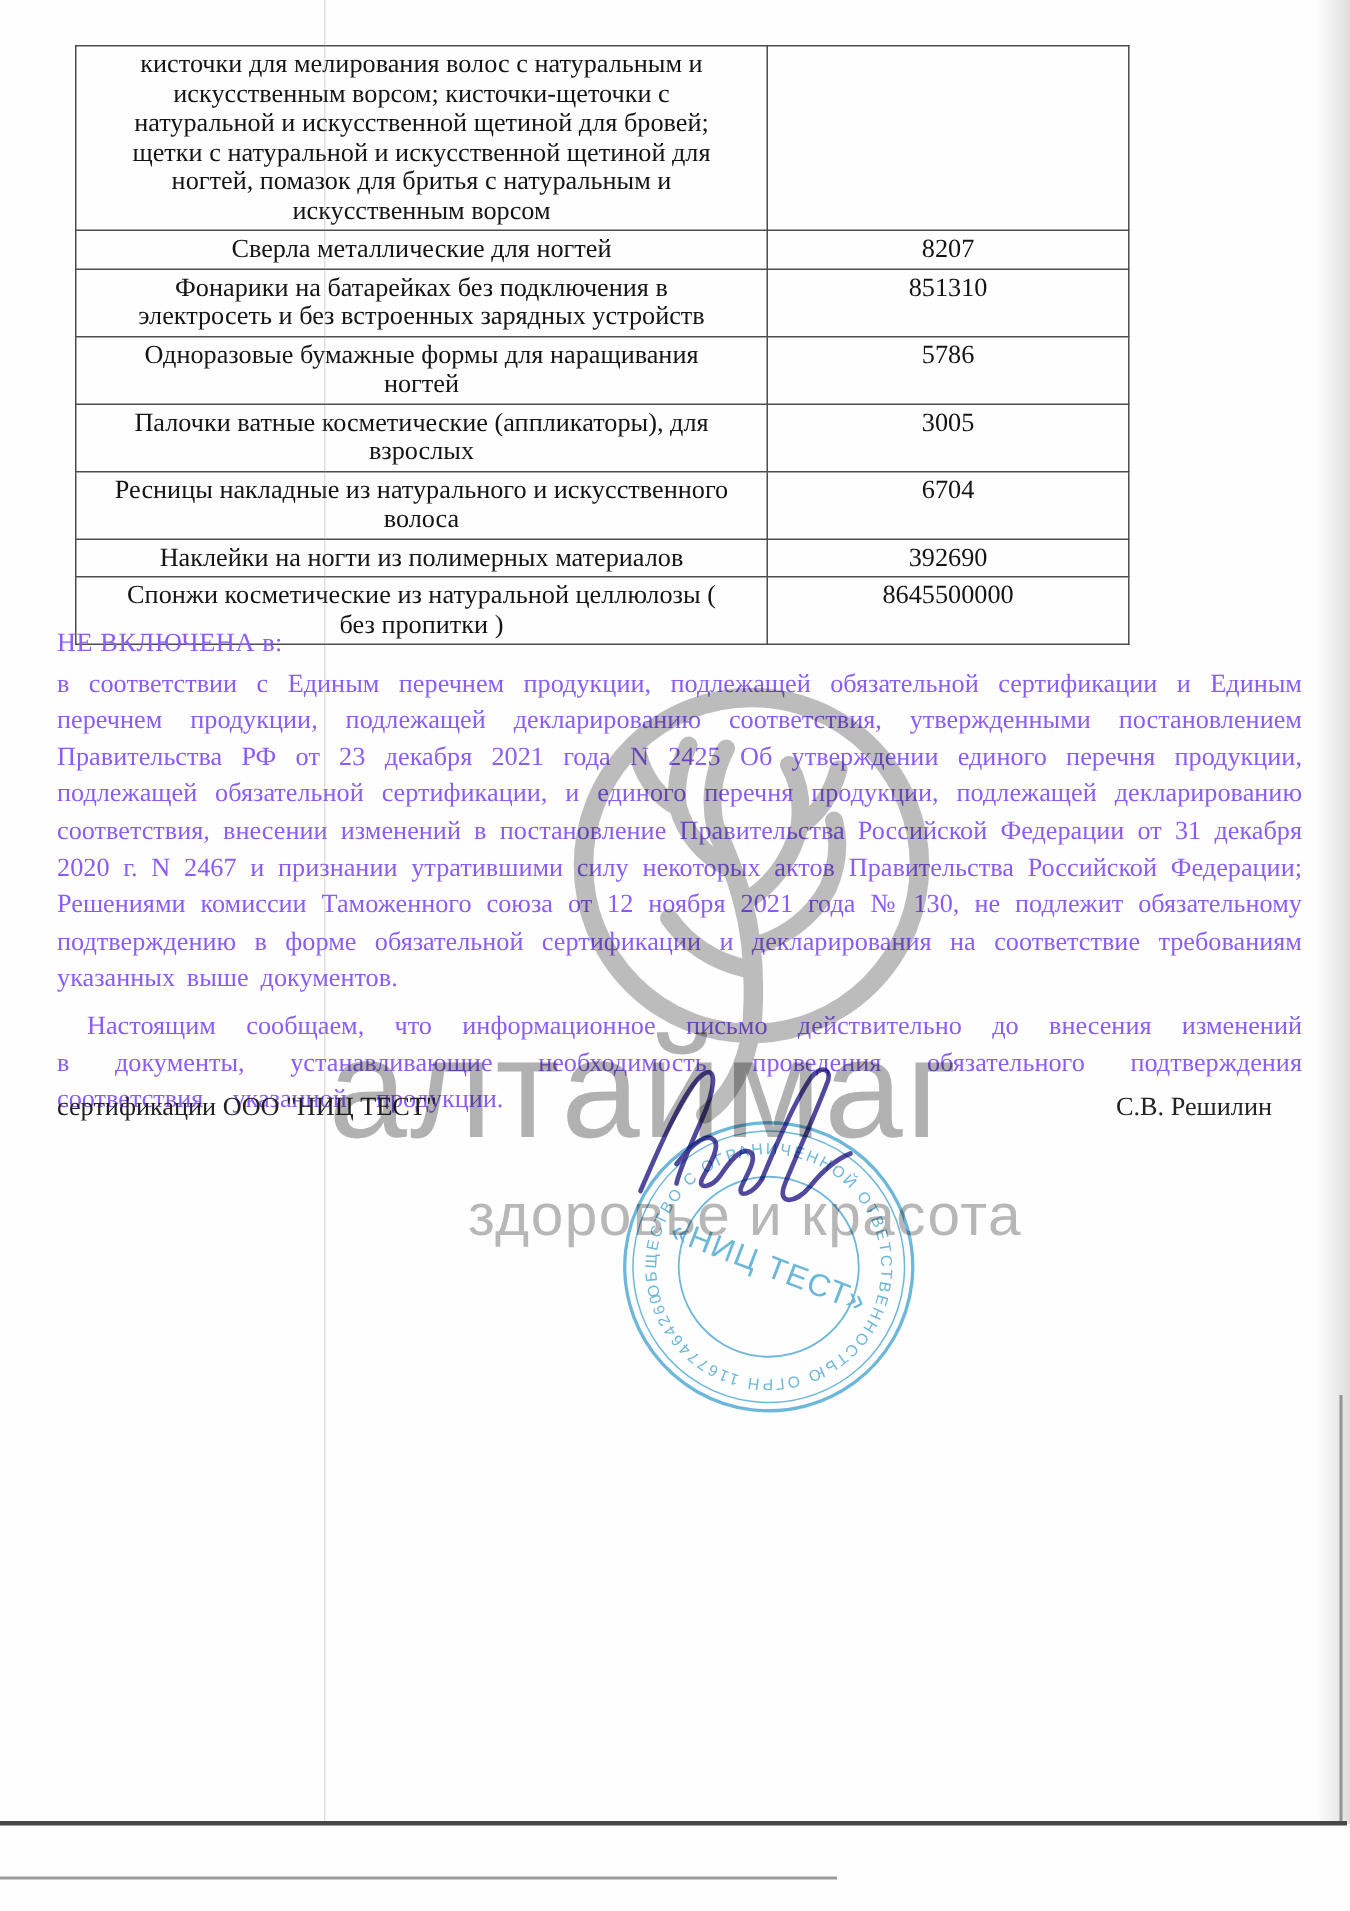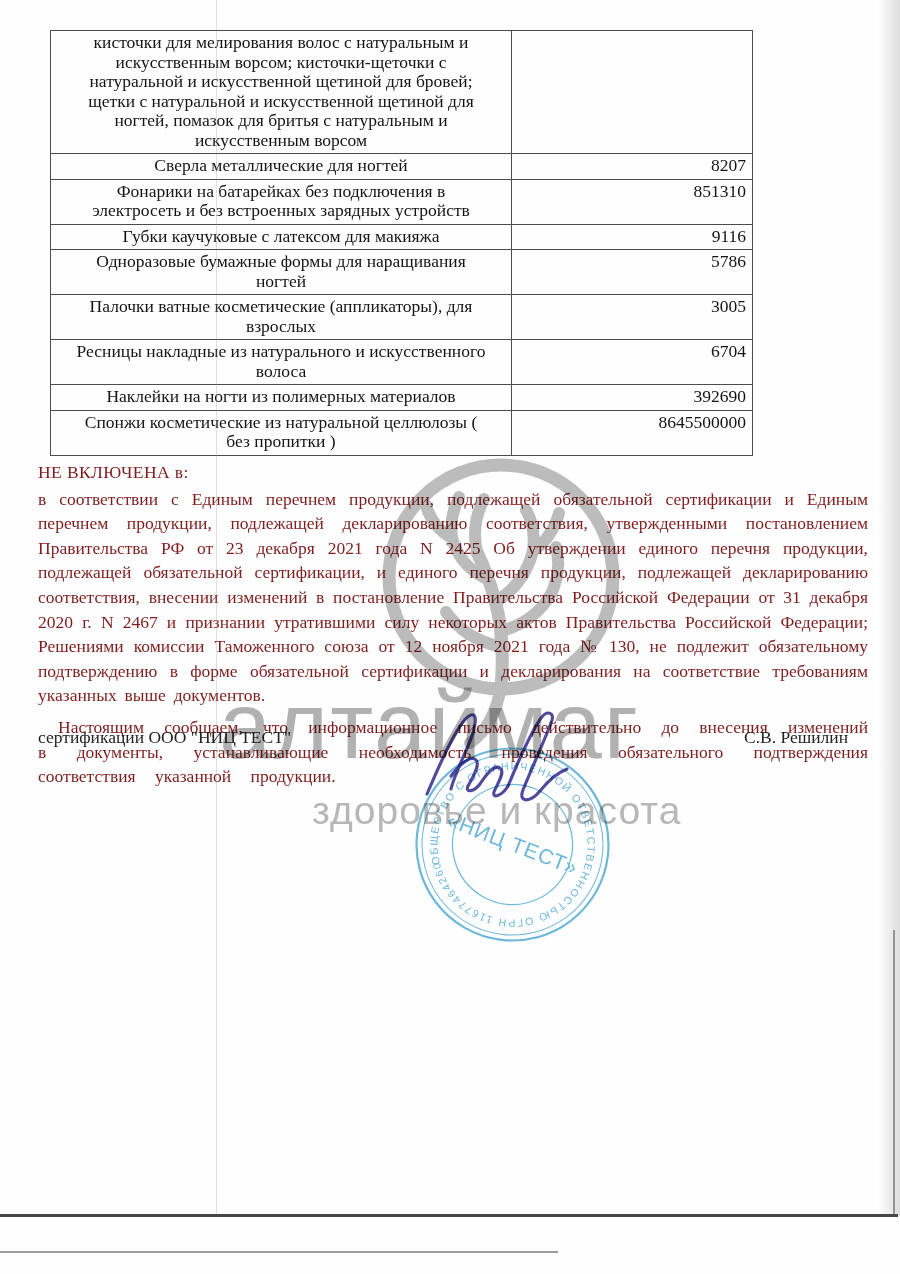--- a/index.html
+++ b/index.html
@@ -18,26 +18,26 @@
     position:absolute;left:50px;top:30px;width:703px;
     border-collapse:collapse;
     font-size:17.5px;line-height:19.5px;color:#141414;
   }
   .doc-table td{
     border:1.4px solid #4c4c4c;
     vertical-align:top;
     padding:2px 20px 3px 20px;
   }
   .doc-table td.product{width:420px;text-align:center;}
-  .doc-table td.code{text-align:right;padding:2px 6px 3px 6px;}
+  .doc-table td.code{text-align:center;padding:2px 6px 3px 6px;}
 
   
   .letter-body{
-    position:absolute;left:38px;top:460px;width:830px;
-    font-size:17.5px;line-height:24.6px;color:#7f1d1d;
+    position:absolute;left:38px;top:416px;width:830px;
+    font-size:17.5px;line-height:24.6px;color:#8b5cf6;
   }
   .nv-heading{font-size:17.5px;letter-spacing:.4px;margin:0 0 2px 0;font-weight:normal;}
   .para1{margin:0;text-align:justify;word-spacing:3.5px;font-family:Liberation Serif, serif;}
   .para2{margin:7px 0 0 0;text-align:justify;word-spacing:15px;text-indent:20px;}
 
   
   .sig-row{
     position:absolute;left:38px;top:724px;width:830px;
     display:flex;justify-content:space-between;align-items:flex-start;
     font-size:17.5px;line-height:26px;color:#222;
@@ -101,24 +101,20 @@
     <tr>
       <td class="product">Сверла металлические для ногтей</td>
       <td class="code">8207</td>
     </tr>
 
     <tr>
       <td class="product">Фонарики на батарейках без подключения в электросеть и без встроенных зарядных устройств</td>
       <td class="code">851310</td>
     </tr>
 
-    <tr>
-      <td class="product">Губки каучуковые с латексом для макияжа</td>
-      <td class="code">9116</td>
-    </tr>
 
     <tr>
       <td class="product">Одноразовые бумажные формы для наращивания ногтей</td>
       <td class="code">5786</td>
     </tr>
 
     <tr>
       <td class="product">Палочки ватные косметические (аппликаторы), для взрослых</td>
       <td class="code">3005</td>
     </tr>

